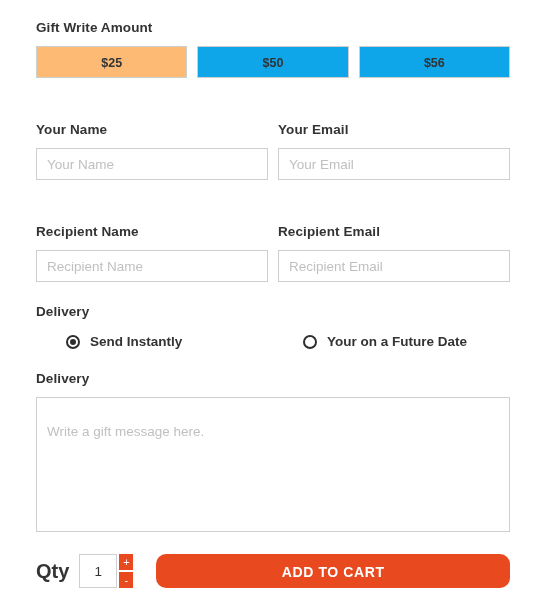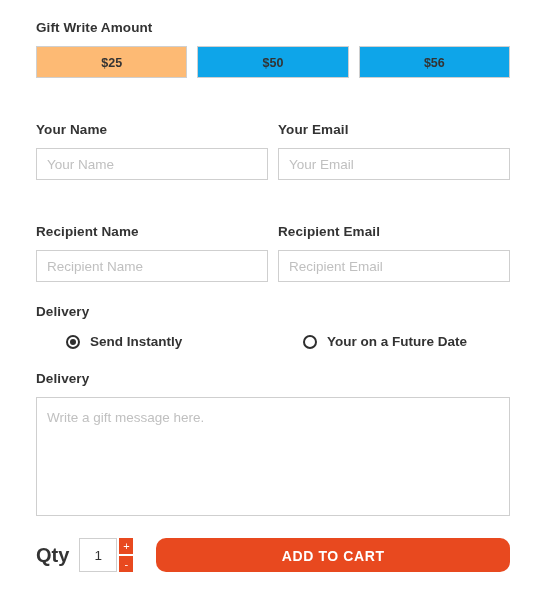--- a/index.html
+++ b/index.html
@@ -131,25 +131,25 @@
     font-size: 13.5px;
     font-weight: bold;
     color: #333333;
   }
 
   
   .message-block { margin-bottom: 22px; }
   .message-area {
     display: block;
     width: 100%;
-    height: 119px;
-    box-sizing: border-box;
-    border: 1px solid #cfcfcf;
-    background: #ffffff;
-    padding: 12px 10px;
+    height: 135px;
+    box-sizing: border-box;
+    border: 1px solid #cfcfcf;
+    background: #ffffff;
+    padding: 26px 10px;
     font-family: "Liberation Sans", sans-serif;
     font-size: 13.5px;
     color: #333333;
     resize: none;
     outline: none;
     border-radius: 0;
   }
   .message-area::placeholder {
     color: #c0c0c0;
     opacity: 1;

